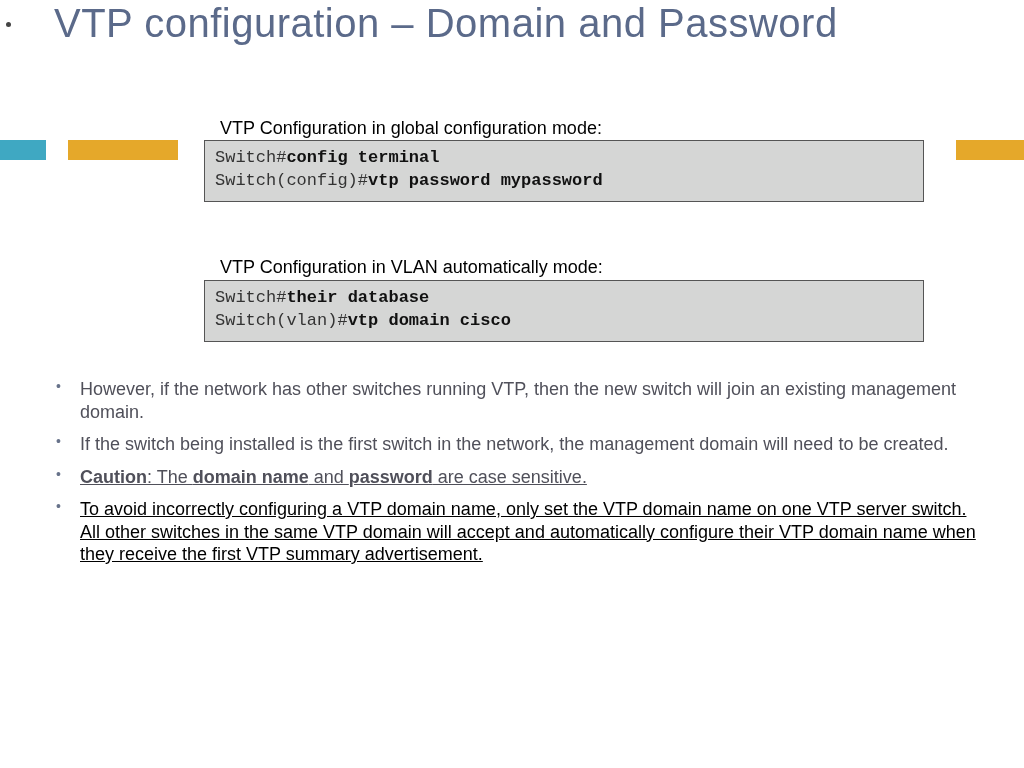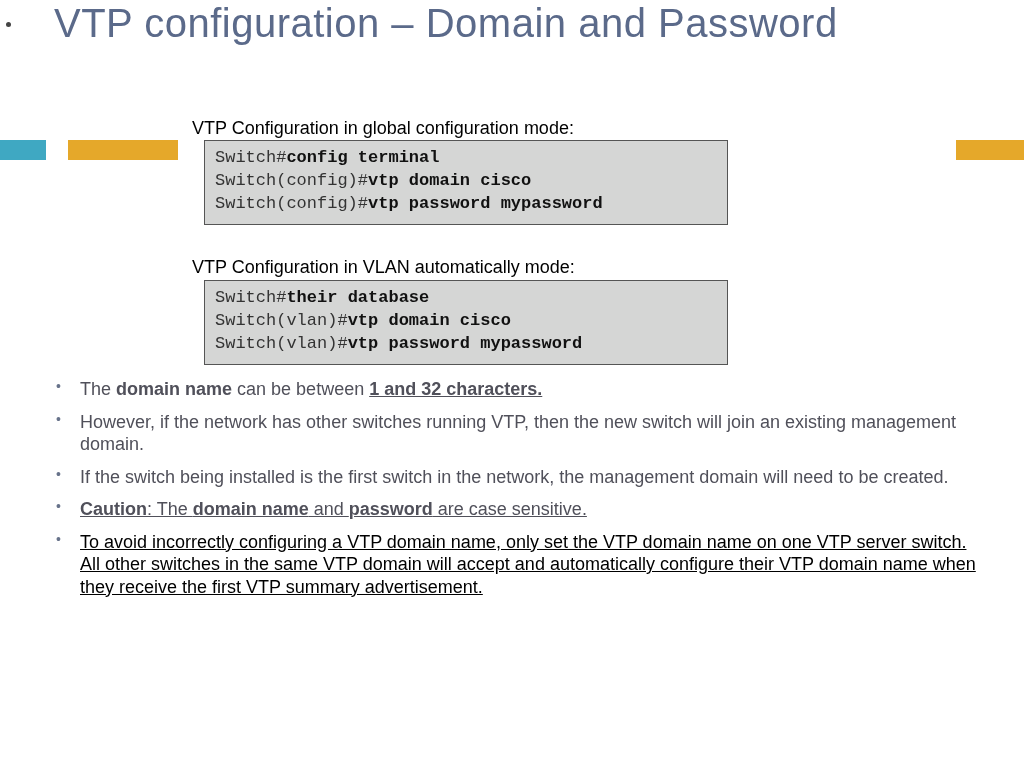--- a/index.html
+++ b/index.html
@@ -33,33 +33,33 @@
     position: absolute;
     top: 140px;
     height: 20px;
   }
   .stripe.teal { left: 0; width: 46px; background: #3fa8c2; }
   .stripe.gold1 { left: 68px; width: 110px; background: #e5a82a; }
   .stripe.gold2 { right: 0; width: 68px; background: #e5a82a; }
 
   .caption {
     position: absolute;
-    left: 192px;
+    left: 220px;
     font-family: Arial, sans-serif;
     font-size: 18px;
     color: #000;
     text-align: right;
   }
   .cap1 { top: 118px; }
   .cap2 { top: 257px; }
 
   .codebox {
     position: absolute;
     left: 204px;
-    width: 524px;
+    width: 720px;
     background: #d5d6d5;
     border: 1px solid #555;
     padding: 6px 10px 8px 10px;
     font-family: "Courier New", monospace;
     font-size: 17px;
     color: #333;
     line-height: 1.35;
   }
   .box1 { top: 140px; }
   .box2 { top: 280px; }
@@ -98,35 +98,30 @@
 <div class="title-dot"></div>
 <h1 class="title">VTP configuration – Domain and Password</h1>
 
 <div class="stripe teal"></div>
 <div class="stripe gold1"></div>
 <div class="stripe gold2"></div>
 
 <div class="caption cap1">VTP Configuration in global configuration mode:</div>
 <div class="codebox box1">
   <div><span>Switch#</span><span class="cmd">config terminal</span></div>
-  <div><span>Switch(config)#</span><span class="cmd">vtp domain cisco</span></div>
   <div><span>Switch(config)#</span><span class="cmd">vtp password mypassword</span></div>
 </div>
 
 <div class="caption cap2">VTP Configuration in VLAN automatically mode:</div>
 <div class="codebox box2">
   <div><span>Switch#</span><span class="cmd">their database</span></div>
   <div><span>Switch(vlan)#</span><span class="cmd">vtp domain cisco</span></div>
-  <div><span>Switch(vlan)#</span><span class="cmd">vtp password mypassword</span></div>
 </div>
 
 <ul class="bullets">
-  <li>
-    <span>The </span><span class="b">domain name</span><span> can be between </span><span class="b u">1 and 32 characters.</span>
-  </li>
   <li>However, if the network has other switches running VTP, then the new switch will join an existing management domain.</li>
   <li>If the switch being installed is the first switch in the network, the management domain will need to be created.</li>
   <li>
     <span class="u"><span class="b">Caution</span><span>: The </span><span class="b">domain name</span><span> and </span><span class="b">password</span><span> are case sensitive.</span></span>
   </li>
   <li>
     <span class="u red">To avoid incorrectly configuring a VTP domain name, only set the VTP domain name on one VTP server switch. All other switches in the same VTP domain will accept and automatically configure their VTP domain name when they receive the first VTP summary advertisement.</span>
   </li>
 </ul>
 

